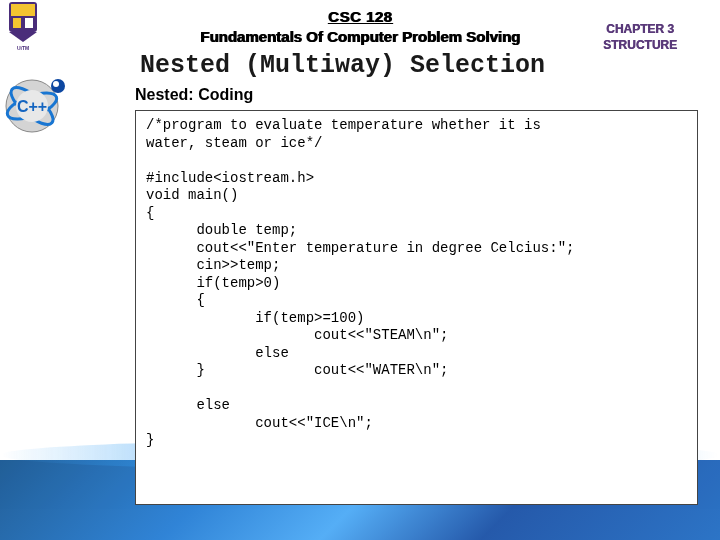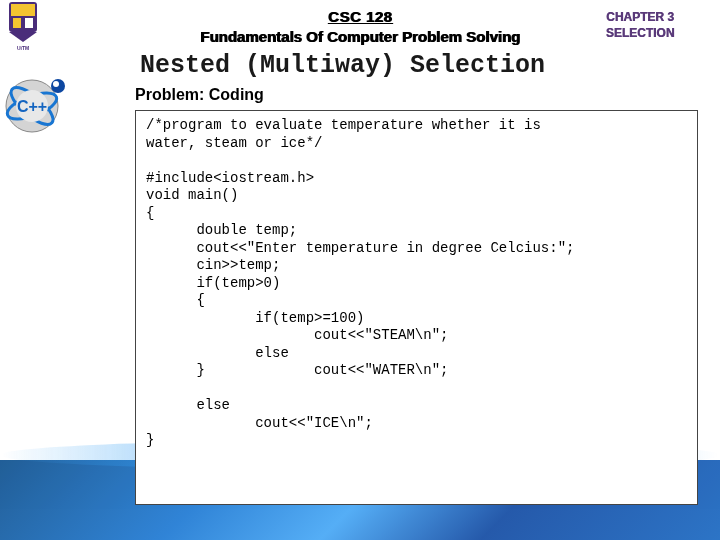--- a/index.html
+++ b/index.html
@@ -60,21 +60,21 @@
     font-weight: 900;
     font-size: 15px;
     font-family: Arial Black, Arial, sans-serif;
     color: #000;
     text-shadow: 1px 0 0 #000;
     margin-bottom: 6px;
   }
   .chapter-box {
     position: absolute;
     right: 6px;
-    top: 10px;
+    top: 22px;
     width: 148px;
     text-align: center;
     font-family: Arial Black, Arial, sans-serif;
     font-weight: 900;
     font-size: 12px;
     line-height: 1.3;
     color: #5a3a7a;
     text-shadow: 0.5px 0 0 #5a3a7a;
   }
   .section-title {
@@ -130,39 +130,39 @@
       <path d="M 6 32 L 20 42 L 34 32 Z" fill="#4a2d7a"></path>
       <text x="20" y="50" font-size="5" fill="#4a2d7a" text-anchor="middle" font-weight="bold">UiTM</text>
     </svg>
   </div>
 
   <div class="course-title">CSC 128</div>
   <div class="course-sub">Fundamentals Of Computer Problem Solving</div>
 
   <div class="chapter-box">
     <div>CHAPTER 3</div>
-    <div>SELECTION</div>
+    <div>STRUCTURE</div>
   </div>
 
   <div class="section-title">Nested (Multiway) Selection</div>
 </div>
 
 <div class="cpp-logo">
   <svg viewBox="0 0 70 70">
     <circle cx="28" cy="38" r="26" fill="#d4d4d4" stroke="#888" stroke-width="1"></circle>
     <ellipse cx="28" cy="38" rx="26" ry="10" fill="none" stroke="#1976d2" stroke-width="3" transform="rotate(-20 28 38)"></ellipse>
     <ellipse cx="28" cy="38" rx="26" ry="10" fill="none" stroke="#1976d2" stroke-width="3" transform="rotate(40 28 38)"></ellipse>
     <circle cx="28" cy="38" r="16" fill="#e8e8e8"></circle>
     <text x="28" y="44" font-size="16" font-weight="bold" fill="#1565c0" text-anchor="middle" font-family="Arial">C++</text>
     <circle cx="54" cy="18" r="7" fill="#0d47a1"></circle>
     <circle cx="52" cy="16" r="3" fill="#ffffff"></circle>
   </svg>
 </div>
 
-<div class="answer-label">Problem: Coding</div>
+<div class="answer-label">Nested: Coding</div>
 
 <div class="code-box">/*program to evaluate temperature whether it is
 water, steam or ice*/
 
 #include&lt;iostream.h&gt;
 void main()
 {
       double temp;
       cout&lt;&lt;"Enter temperature in degree Celcius:";
       cin&gt;&gt;temp;

